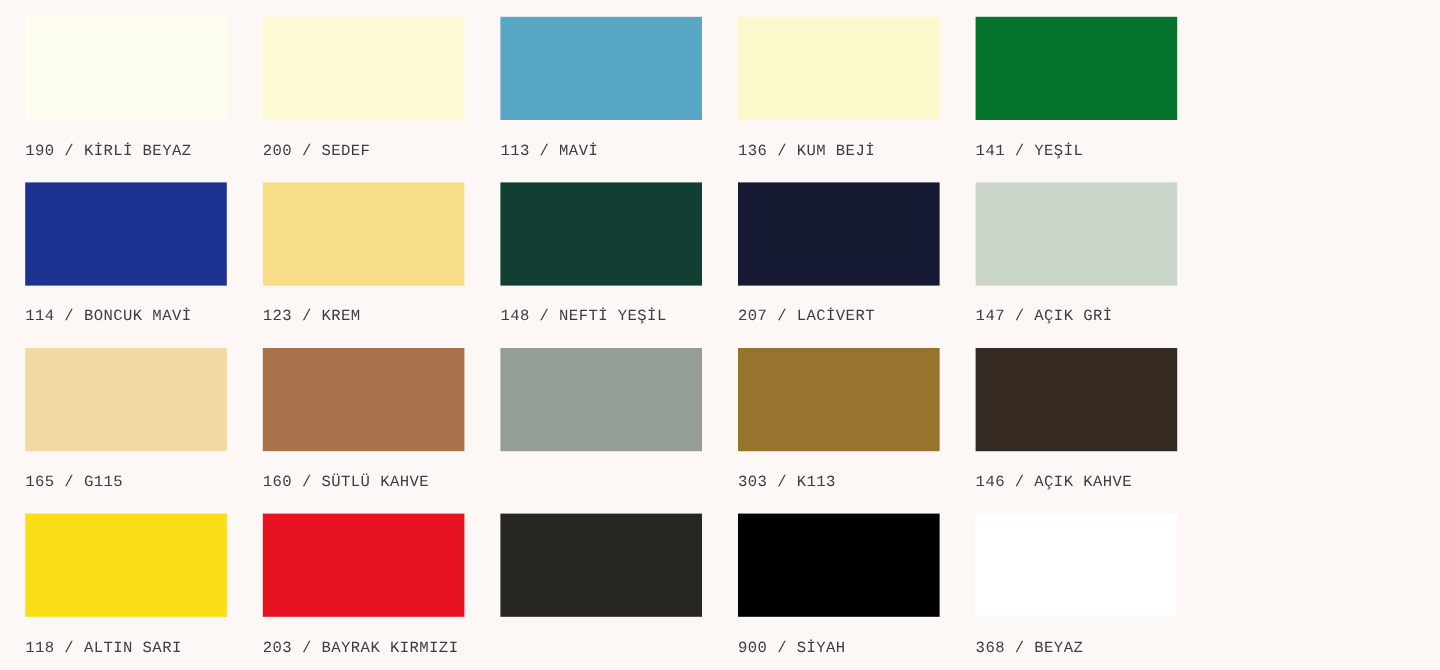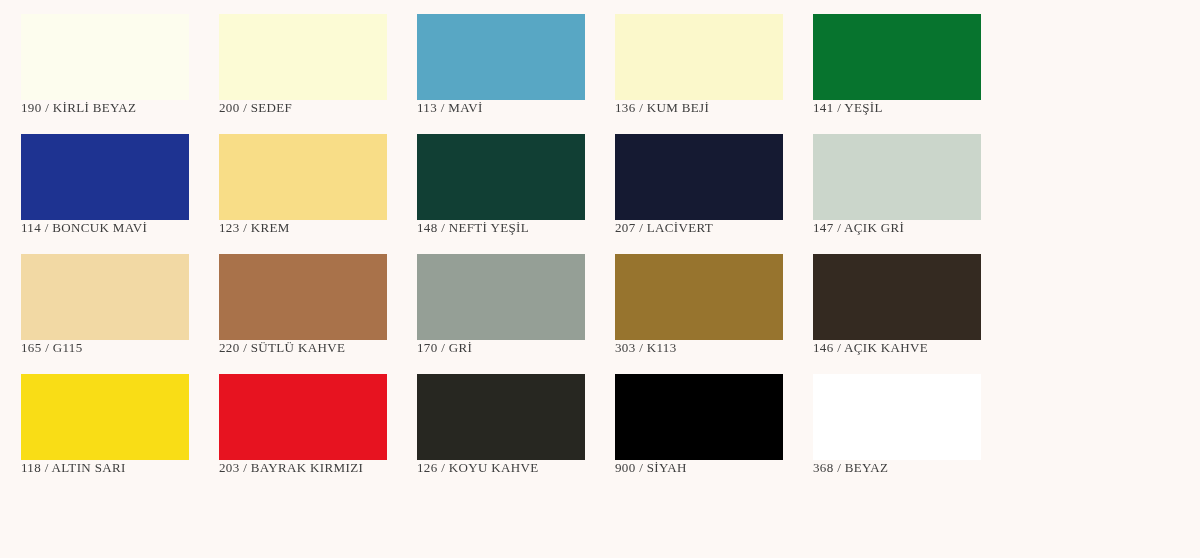--- a/index.html
+++ b/index.html
@@ -29,27 +29,27 @@
     display: block;
   }
   .swatch-chip {
     width: 168px;
     height: 86px;
     display: block;
     box-sizing: border-box;
   }
   .swatch-label {
     display: block;
-    margin-top: 0;
+    margin-top: 18px;
     font-size: 13px;
     line-height: 16px;
     color: #3d3d3d;
     letter-spacing: 0.35px;
     white-space: nowrap;
-    font-family: Liberation Serif, serif;
+    font-family: Liberation Mono, monospace;
   }
 </style>
 </head>
 <body style="background-color: rgb(253, 248, 245);">
 
 <div id="palette-grid">
     <div class="swatch-cell">
       <span class="swatch-chip" style="background-color: rgb(253, 253, 238);"></span>
       <span class="swatch-label">190 / KİRLİ BEYAZ</span>
     </div>
@@ -88,45 +88,43 @@
     <div class="swatch-cell">
       <span class="swatch-chip" style="background-color: rgb(203, 214, 203);"></span>
       <span class="swatch-label">147 / AÇIK GRİ</span>
     </div>
     <div class="swatch-cell">
       <span class="swatch-chip" style="background-color: rgb(242, 217, 164);"></span>
       <span class="swatch-label">165 / G115</span>
     </div>
     <div class="swatch-cell">
       <span class="swatch-chip" style="background-color: rgb(169, 114, 74);"></span>
-      <span class="swatch-label">220 / SÜTLÜ KAHVE</span>
+      <span class="swatch-label">160 / SÜTLÜ KAHVE</span>
     </div>
     <div class="swatch-cell">
       <span class="swatch-chip" style="background-color: rgb(149, 159, 150);"></span>
-      <span class="swatch-label">170 / GRİ</span>
     </div>
     <div class="swatch-cell">
       <span class="swatch-chip" style="background-color: rgb(151, 116, 46);"></span>
       <span class="swatch-label">303 / K113</span>
     </div>
     <div class="swatch-cell">
       <span class="swatch-chip" style="background-color: rgb(52, 42, 33);"></span>
       <span class="swatch-label">146 / AÇIK KAHVE</span>
     </div>
     <div class="swatch-cell">
       <span class="swatch-chip" style="background-color: rgb(249, 221, 22);"></span>
       <span class="swatch-label">118 / ALTIN SARI</span>
     </div>
     <div class="swatch-cell">
       <span class="swatch-chip" style="background-color: rgb(231, 19, 32);"></span>
       <span class="swatch-label">203 / BAYRAK KIRMIZI</span>
     </div>
     <div class="swatch-cell">
       <span class="swatch-chip" style="background-color: rgb(39, 39, 33);"></span>
-      <span class="swatch-label">126 / KOYU KAHVE</span>
     </div>
     <div class="swatch-cell">
       <span class="swatch-chip" style="background-color: rgb(0, 0, 0);"></span>
       <span class="swatch-label">900 / SİYAH</span>
     </div>
     <div class="swatch-cell">
       <span class="swatch-chip" style="background-color: rgb(255, 255, 255);"></span>
       <span class="swatch-label">368 / BEYAZ</span>
     </div>
   </div>

